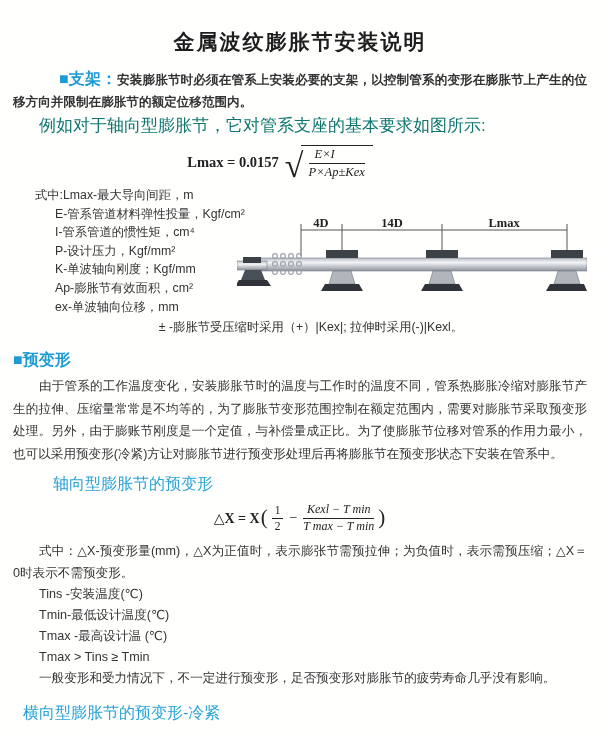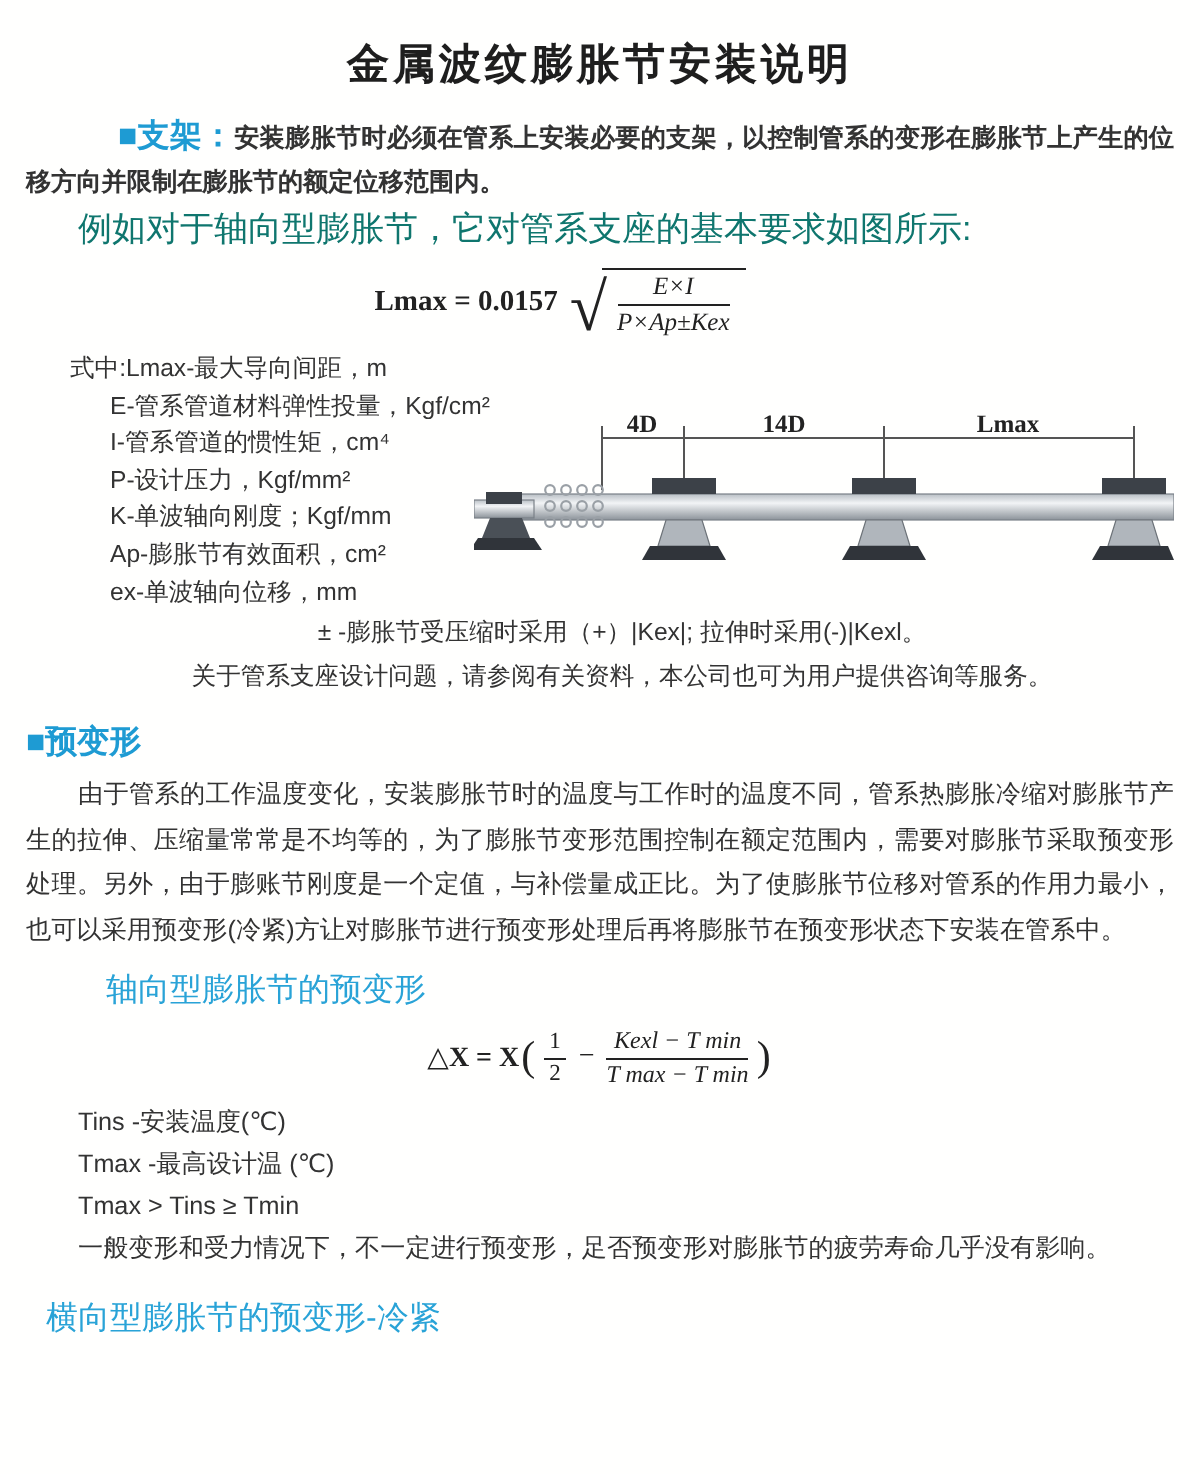--- a/index.html
+++ b/index.html
@@ -4,38 +4,38 @@
 <style>
   html,body{margin:0;padding:0;}
   body{
     width:600px;height:737px;overflow:hidden;
     background:#fffffe;color:#3a3a3a;
     font-family:"Liberation Sans","DejaVu Sans",sans-serif;
   }
   .page{padding:8px 13px 0 13px;position:relative;}
   .title{
     font-size:21px;font-weight:bold;color:#1e1e1e;text-align:center;
-    margin:10px 0 12px;letter-spacing:2px;
+    margin:20px 0 12px;letter-spacing:2px;
   }
   .sec-head-inline{font-size:16px;font-weight:bold;color:#1e9bd3;}
   .intro{
     font-size:12.6px;line-height:22px;font-weight:bold;color:#333;
     text-indent:46px;margin:0;text-align:justify;
   }
   .example{font-size:17px;line-height:22px;margin:2px 0 0;text-indent:26px;color:#0f766e;}
   
   .formula-lmax{
     display:flex;justify-content:center;align-items:center;
     font-family:"Liberation Serif","DejaVu Serif",serif;color:#222;
     margin:8px 40px 6px 0;
   }
   .formula-lmax .lhs{font-weight:bold;font-size:14.5px;margin-right:6px;}
   .radical{font-size:34px;font-weight:normal;line-height:0;transform:translateY(3px);color:#222;}
   .sqrt-frac{
-    display:inline-block;text-align:center;font-size:12.5px;font-style:italic;
+    display:inline-block;text-align:left;font-size:12.5px;font-style:italic;
     border-top:1.5px solid #222;padding:1px 8px 0;margin-left:-3px;
   }
   .sqrt-frac .num{display:block;border-bottom:1.2px solid #222;padding:0 6px 1px;}
   .sqrt-frac .den{display:block;padding-top:1px;}
   
   .defs-wrap{position:relative;margin-top:4px;}
   .defs{font-size:12.3px;line-height:18.6px;color:#333;}
   .defs .d{padding-left:42px;}
   .defs .d:first-child{padding-left:22px;}
   .diagram{position:absolute;top:30px;right:0;width:350px;height:100px;}
@@ -151,21 +151,20 @@
       </g>
       <g>
         <rect x="314" y="34" width="32" height="8" fill="#3c4148"></rect>
         <polygon points="321,55 339,55 343,68 317,68" fill="#b0b6bc" stroke="#6c7278" stroke-width="0.6"></polygon>
         <polygon points="313,68 347,68 350,75 309,75" fill="#30343a"></polygon>
       </g>
     </svg>
   </div>
 
   <div class="pm-line">± -膨胀节受压缩时采用（+）|Kex|; 拉伸时采用(-)|Kexl。</div>
-  <div class="consult-line">关于管系支座设计问题，请参阅有关资料，本公司也可为用户提供咨询等服务。</div>
 
   <div class="sec2"><span>■</span><span>预变形</span></div>
 
   <p class="para">由于管系的工作温度变化，安装膨胀节时的温度与工作时的温度不同，管系热膨胀冷缩对膨胀节产生的拉伸、压缩量常常是不均等的，为了膨胀节变形范围控制在额定范围内，需要对膨胀节采取预变形处理。另外，由于膨账节刚度是一个定值，与补偿量成正比。为了使膨胀节位移对管系的作用力最小，也可以采用预变形(冷紧)方让对膨胀节进行预变形处理后再将膨胀节在预变形状态下安装在管系中。</p>
 
   <div class="sub-head">轴向型膨胀节的预变形</div>
 
   <div class="formula-dx">
     <span class="tok">△X = X</span>
     <span class="paren">(</span>
@@ -174,23 +173,25 @@
       <span class="fd">2</span>
     </span>
     <span class="minus">−</span>
     <span class="frac it">
       <span class="fn">Kexl − T min</span>
       <span class="fd">T max − T min</span>
     </span>
     <span class="paren">)</span>
   </div>
 
+  <p class="explain">式中：△X-预变形量(mm)，△X为正值时，表示膨张节需预拉伸；为负值时，表示需预压缩；△X＝0时表示不需预变形。</p>
 
   <div class="tlist">
     <div>Tins -安装温度(℃)</div>
+    <div>Tmin-最低设计温度(℃)</div>
     <div>Tmax -最高设计温 (℃)</div>
     <div>Tmax &gt; Tins ≥ Tmin</div>
     <div>一般变形和受力情况下，不一定进行预变形，足否预变形对膨胀节的疲劳寿命几乎没有影响。</div>
   </div>
 
   <div class="sub-head lateral">横向型膨胀节的预变形-冷紧</div>
 
 </div>
 
 </body></html>

